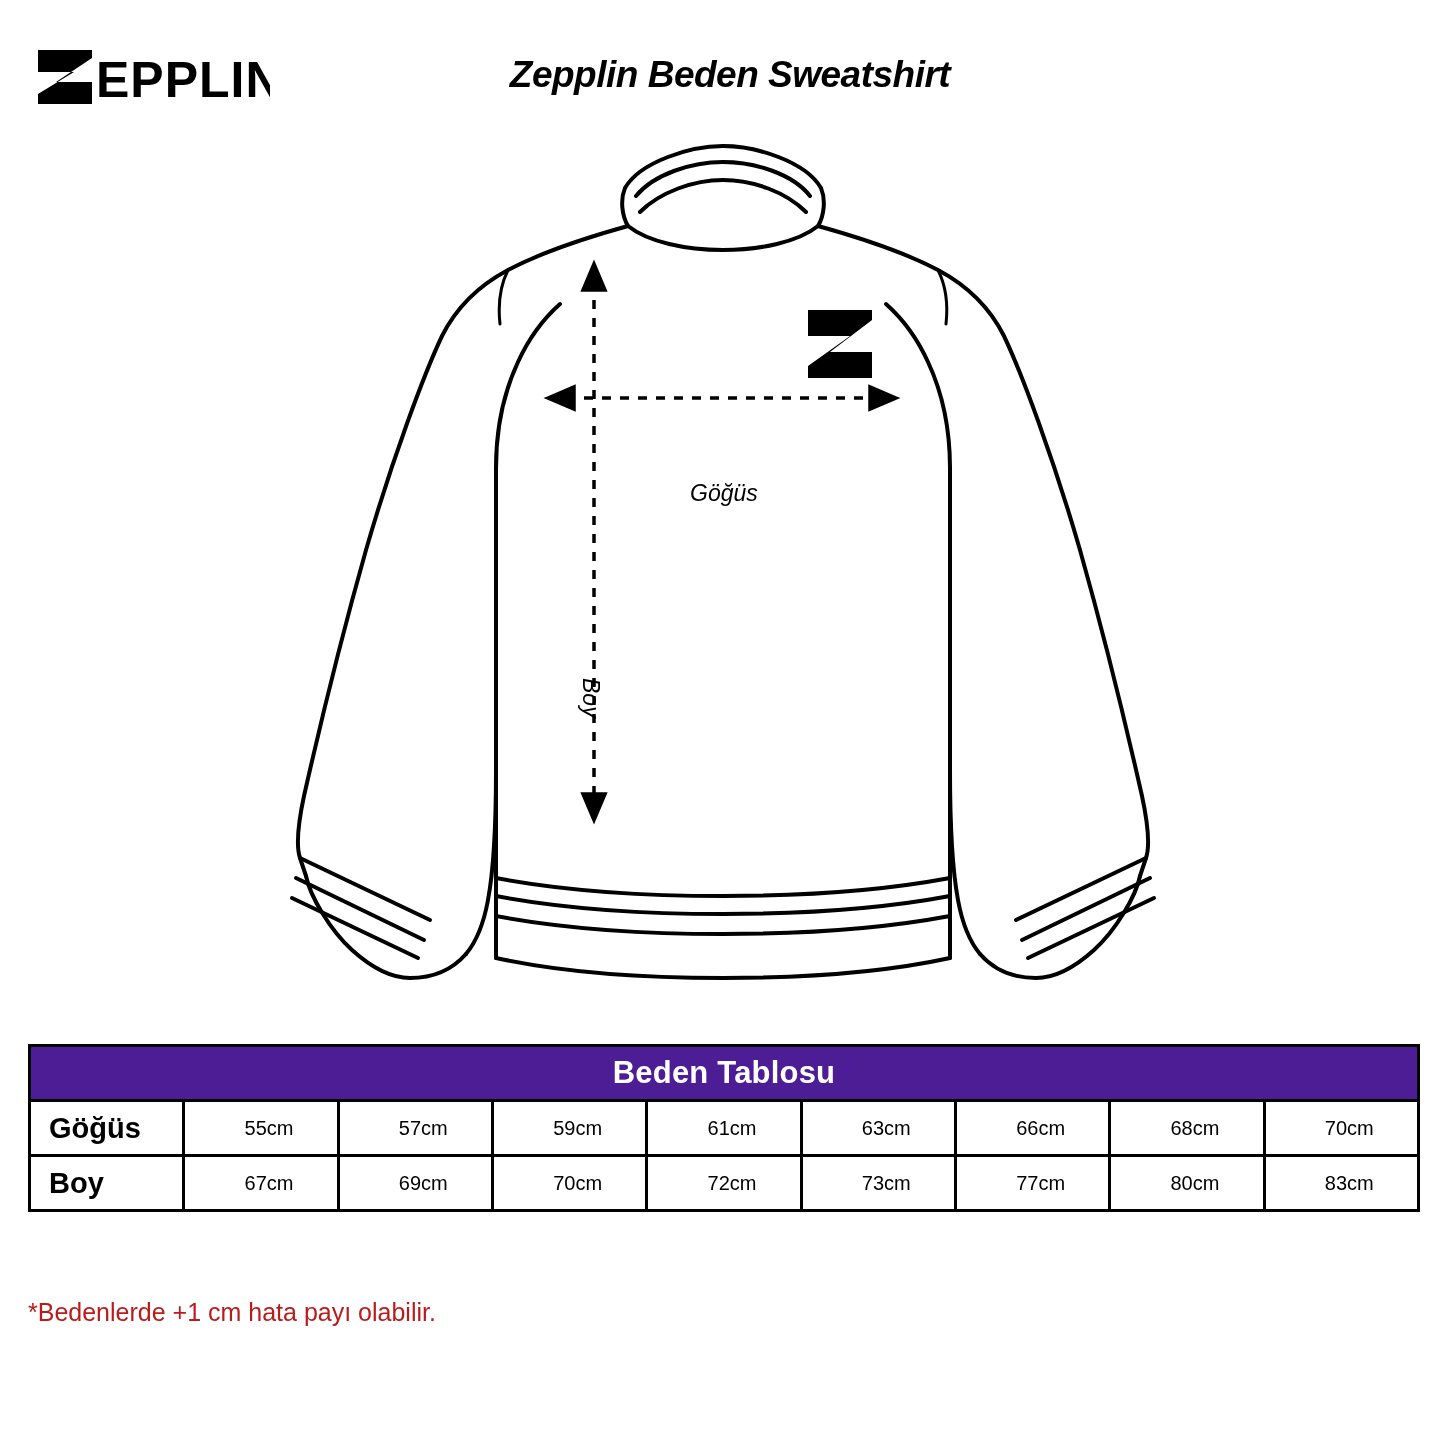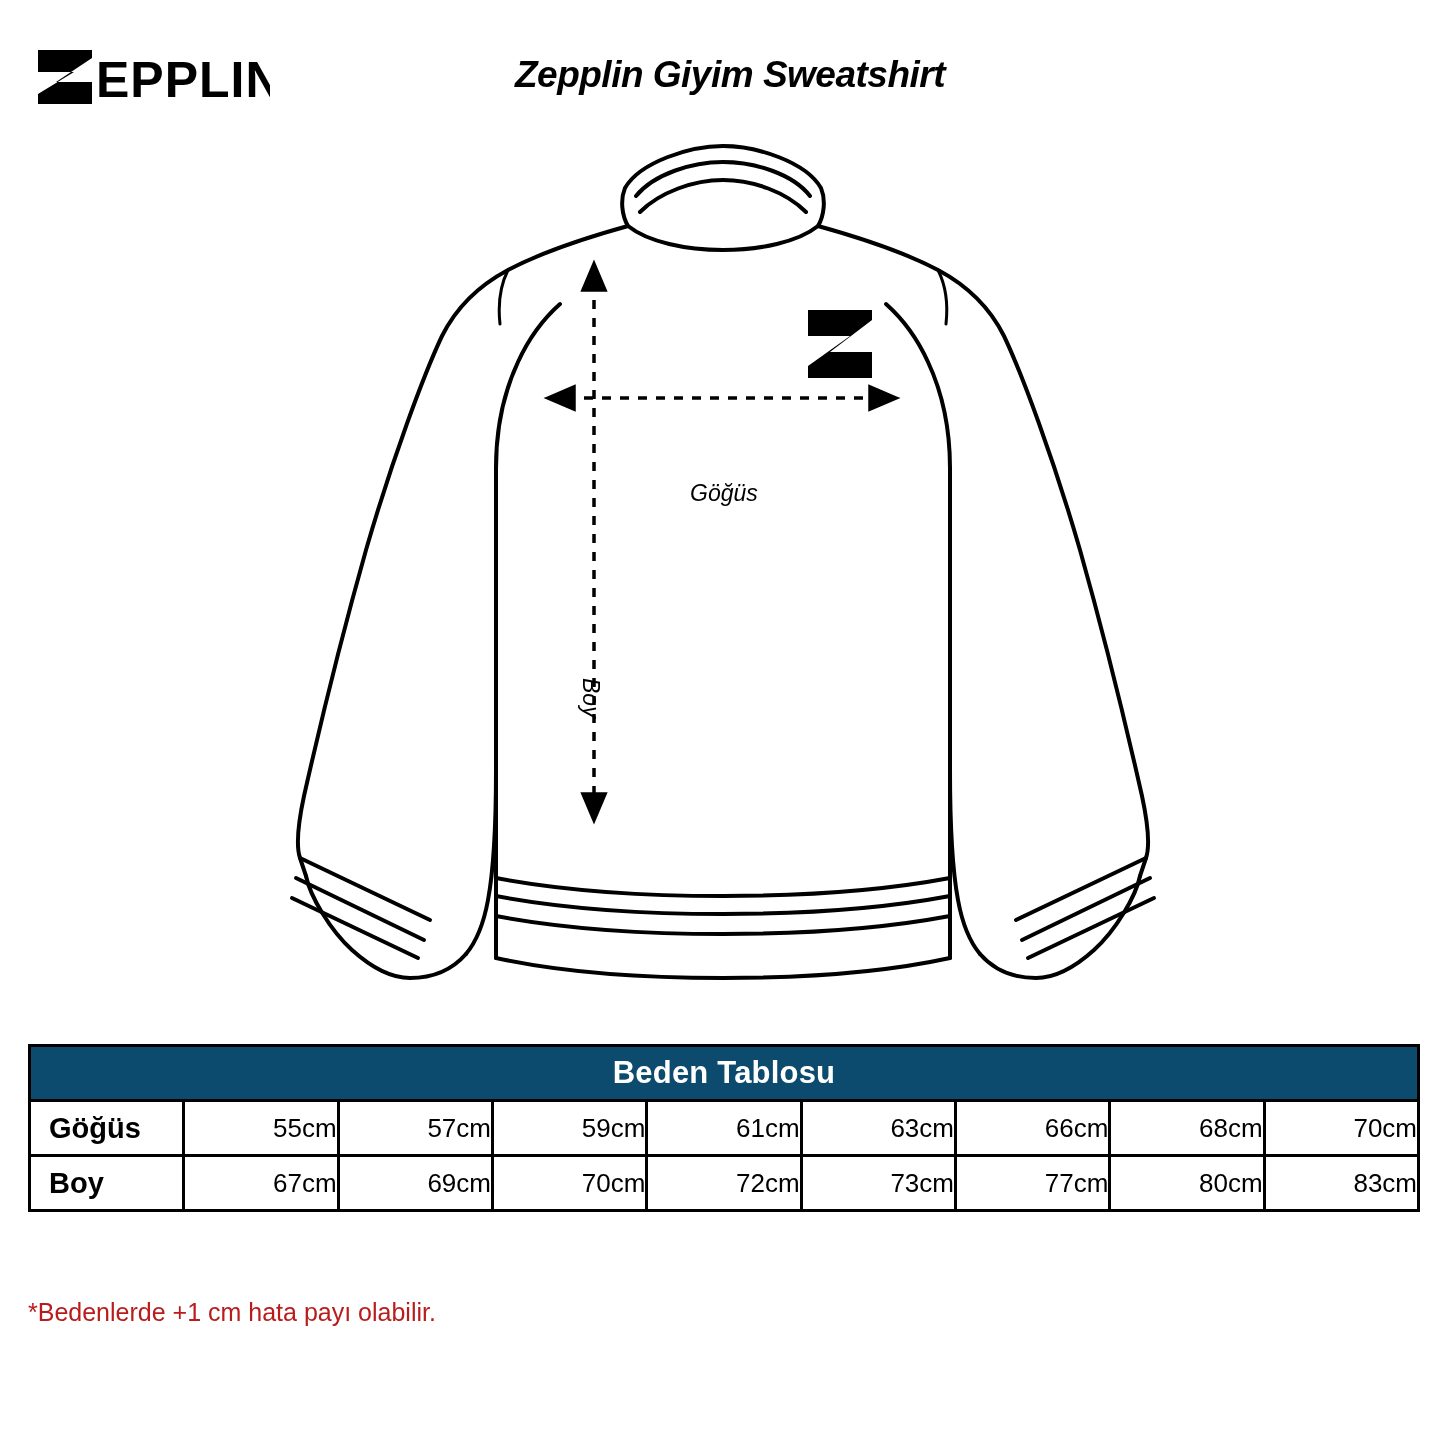--- a/index.html
+++ b/index.html
@@ -91,21 +91,21 @@
     border-collapse: collapse;
     width: 1392px;
     table-layout: fixed;
   }
   table.size-table td, table.size-table th {
     border: 3px solid #000;
     padding: 0;
     height: 52px;
   }
   .tbl-title {
-    background: #0c4a6e;
+    background: #4c1d95;
     color: #fff;
     font-size: 31px;
     font-weight: 700;
     text-align: center;
     height: 60px;
     letter-spacing: 0.2px;
   }
   .hdr-label {
     font-size: 29px;
     font-weight: 700;
@@ -117,22 +117,22 @@
     font-weight: 700;
     text-align: center;
   }
   .row-label {
     font-size: 29px;
     font-weight: 700;
     text-align: left;
     padding-left: 18px !important;
   }
   .cell-val {
-    font-size: 26px;
-    text-align: right;
+    font-size: 20px;
+    text-align: center;
     padding-left: 16px !important;
   }
   .footnote {
     position: absolute;
     left: 28px;
     top: 1298px;
     font-size: 25px;
     color: #b91c1c;
   }
 </style>
@@ -148,21 +148,21 @@
         <g>
           <path d="M8 8 L62 8 L62 16 L26 40 L62 40 L62 62 L8 62 L8 52 L44 30 L8 30 Z" fill="#000"></path>
           <path d="M14 14 L52 14 L18 36 Z" fill="#ffffff" opacity="0"></path>
           <rect x="4" y="4" width="62" height="64" fill="none" stroke="#000" stroke-width="0"></rect>
         </g>
         <text x="66" y="55" font-family="Liberation Sans, sans-serif" font-size="50" font-weight="700" letter-spacing="1" fill="#000">EPPLIN</text>
       </svg>
     </div>
 
     <div class="header-title">
-      <span class="light">Zepplin Giyim </span><span class="bold">Sweatshirt</span>
+      <span class="light">Zepplin Beden </span><span class="bold">Sweatshirt</span>
     </div>
   </div>
 
   <div class="illustration">
     <svg width="1445" height="900" viewBox="0 0 1445 900" xmlns="http://www.w3.org/2000/svg">
       <g fill="none" stroke="#000" stroke-width="4" stroke-linejoin="round" stroke-linecap="round">
 
         <path d="M625 58 C640 32 690 16 723 16 C757 16 806 32 821 58 C826 70 824 86 818 96 C798 112 760 120 723 120 C686 120 648 112 628 96 C622 86 620 70 625 58 Z"></path>
 
         <path d="M636 66 C654 44 692 32 723 32 C755 32 793 44 810 66"></path>

